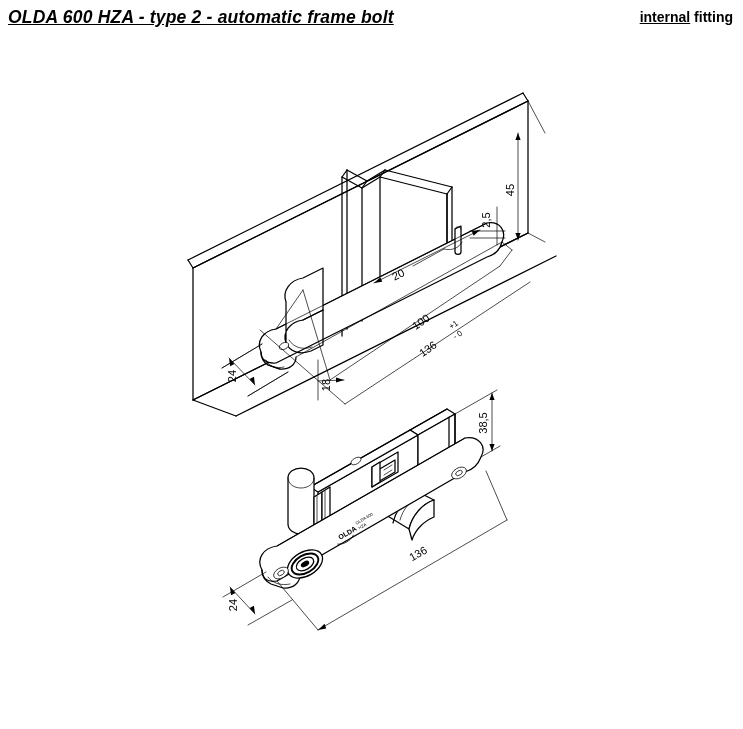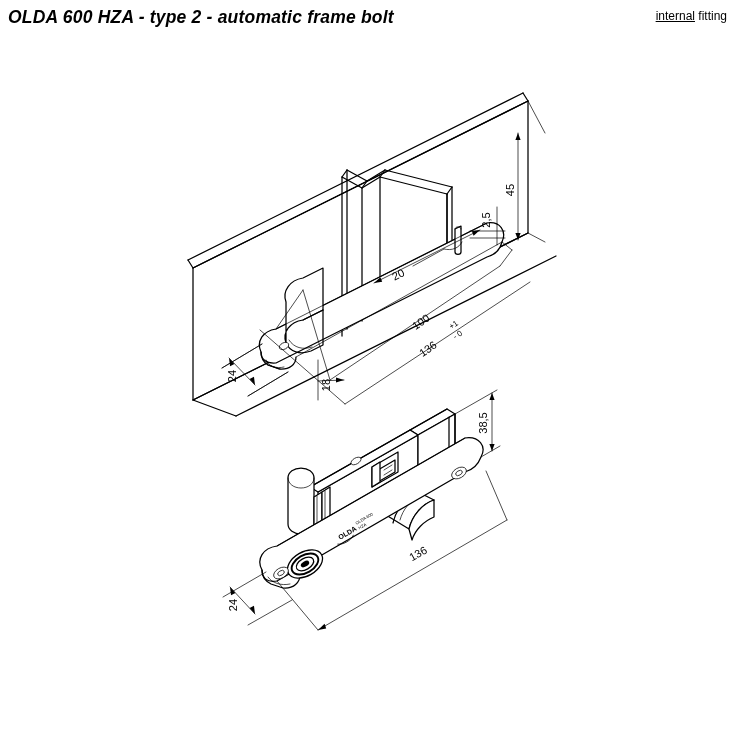--- a/index.html
+++ b/index.html
@@ -31,27 +31,28 @@
   }
   .header-title {
     position: absolute;
     left: 8px;
     top: 7px;
     font-size: 17.5px;
     font-weight: bold;
     font-style: italic;
     letter-spacing: 0.2px;
     white-space: nowrap;
+    text-decoration: underline;
   }
   .header-right {
     position: absolute;
-    right: 16px;
+    right: 10px;
     top: 9px;
-    font-size: 12px;
-    font-weight: normal;
+    font-size: 14px;
+    font-weight: bold;
     white-space: nowrap;
   }
   .header-right .u { text-decoration: underline; }
   
   #drawing {
     position: absolute;
     left: 0; top: 0;
     width: 743px;
     height: 729px;
   }

